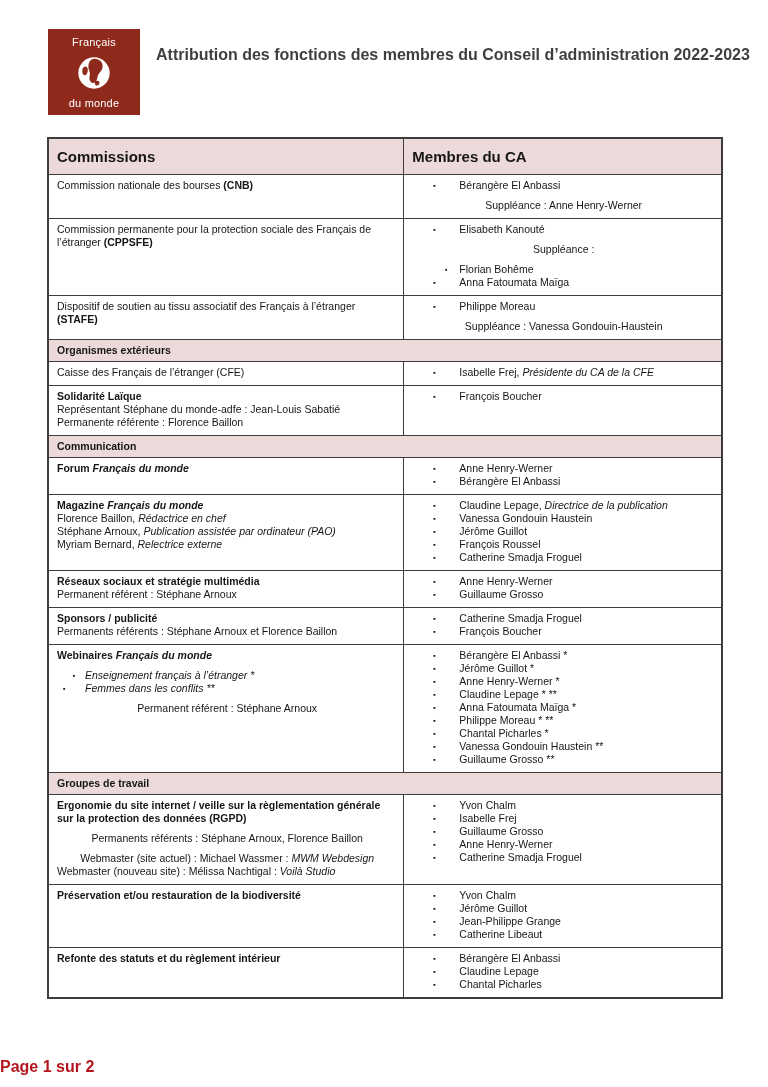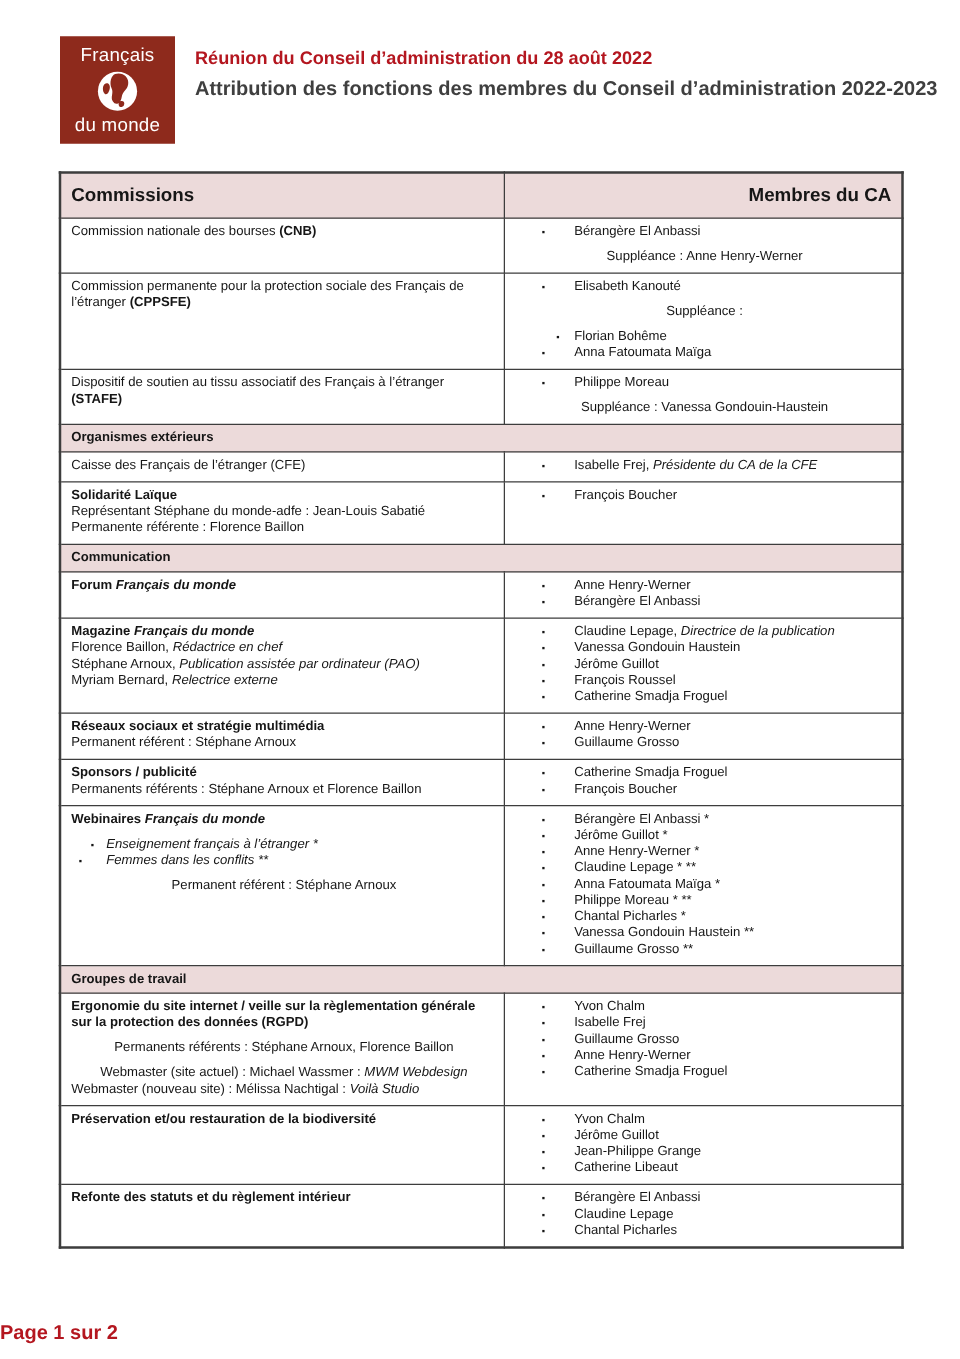--- a/index.html
+++ b/index.html
@@ -14,21 +14,21 @@
   .page { position: relative; width: 768px; height: 1087px; }
 
   
   .page-header { display: flex; align-items: flex-start; margin: 29px 0 0 48px; }
   .logo {
     width: 92px; height: 86px;
     background: var(--logo-bg, #8e2a1c);
     color: #fff;
     display: flex; flex-direction: column; align-items: center; justify-content: space-between;
     box-sizing: border-box; padding: 7px 2px 6px 2px;
-    font-size: 15px; letter-spacing: .2px;
+    font-size: 11px; letter-spacing: .2px;
     flex-shrink: 0;
   }
   .logo .globe { line-height: 0; }
   .titles { margin-left: 16px; padding-top: 10px; }
   .doc-title {
     color: var(--accent-red, #b4161f);
     font-weight: bold; font-size: 14.5px; line-height: 1.15;
   }
   .doc-subtitle {
     color: var(--subtitle-gray, #3f3f3f);
@@ -43,21 +43,21 @@
   }
   col.c-left  { width: 52.8%; }
   col.c-right { width: 47.2%; }
   th, td { border: 1.5px solid var(--border-col, #3d3d3d); vertical-align: top; }
   table.commissions { border: 2px solid var(--border-col, #3d3d3d); }
   thead th {
     background: var(--section-bg, #ecdada);
     font-weight: bold; padding: 9px 8px; font-size: 15px;
   }
   thead th.h-left  { text-align: left; }
-  thead th.h-right { text-align: right; }
+  thead th.h-right { text-align: left; }
   tr.section-row td {
     background: var(--section-bg, #ecdada);
     font-weight: bold; padding: 4px 8px 5px 8px;
   }
   td.cell { padding: 4px 6px 6px 8px; }
   .line { line-height: 13px; min-height: 13px; }
   .line.gap { margin-top: 7px; text-align: center; }
   .line.bullet { display: flex; }
   .cell-right .line.bullet { padding-left: 21px; }
   .cell-left  .line.bullet { padding-left: 6px; }
@@ -86,21 +86,20 @@
         <svg width="38" height="38" viewBox="0 0 40 40" aria-hidden="true">
           <circle cx="20" cy="20" r="16.5" fill="#ffffff"></circle>
           <path d="M18 5.5 C24 3.5 30 8 29 14 C28.2 19 24.5 19.5 23.5 25 C22.6 30.5 18.5 32.5 16 28.5 C13.8 25 17 21.5 15 17.5 C13 13 14.5 6.8 18 5.5 Z" fill="#8e2a1c"></path>
           <path d="M9 14 C11.5 12 14 14 13.5 17.5 C13 21 11 23.5 9.2 22 C7.3 20.4 7.2 15.6 9 14 Z" fill="#8e2a1c"></path>
           <path d="M22 28.5 C24.5 27.5 26.5 29 25.5 31.5 C24.7 33.4 21.8 34 21.2 32.2 C20.7 30.7 20.8 29 22 28.5 Z" fill="#8e2a1c"></path>
         </svg>
       </span>
       <span>du monde</span>
     </div>
     <div class="titles">
-      <div class="doc-title">Réunion du Conseil d’administration du 28 août 2022</div>
       <div class="doc-subtitle">Attribution des fonctions des membres du Conseil d’administration 2022-2023</div>
     </div>
   </div>
 
   <div class="table-wrap">
     <table class="commissions">
       <colgroup>
           <col class="c-left">
           <col class="c-right">
         </colgroup>

